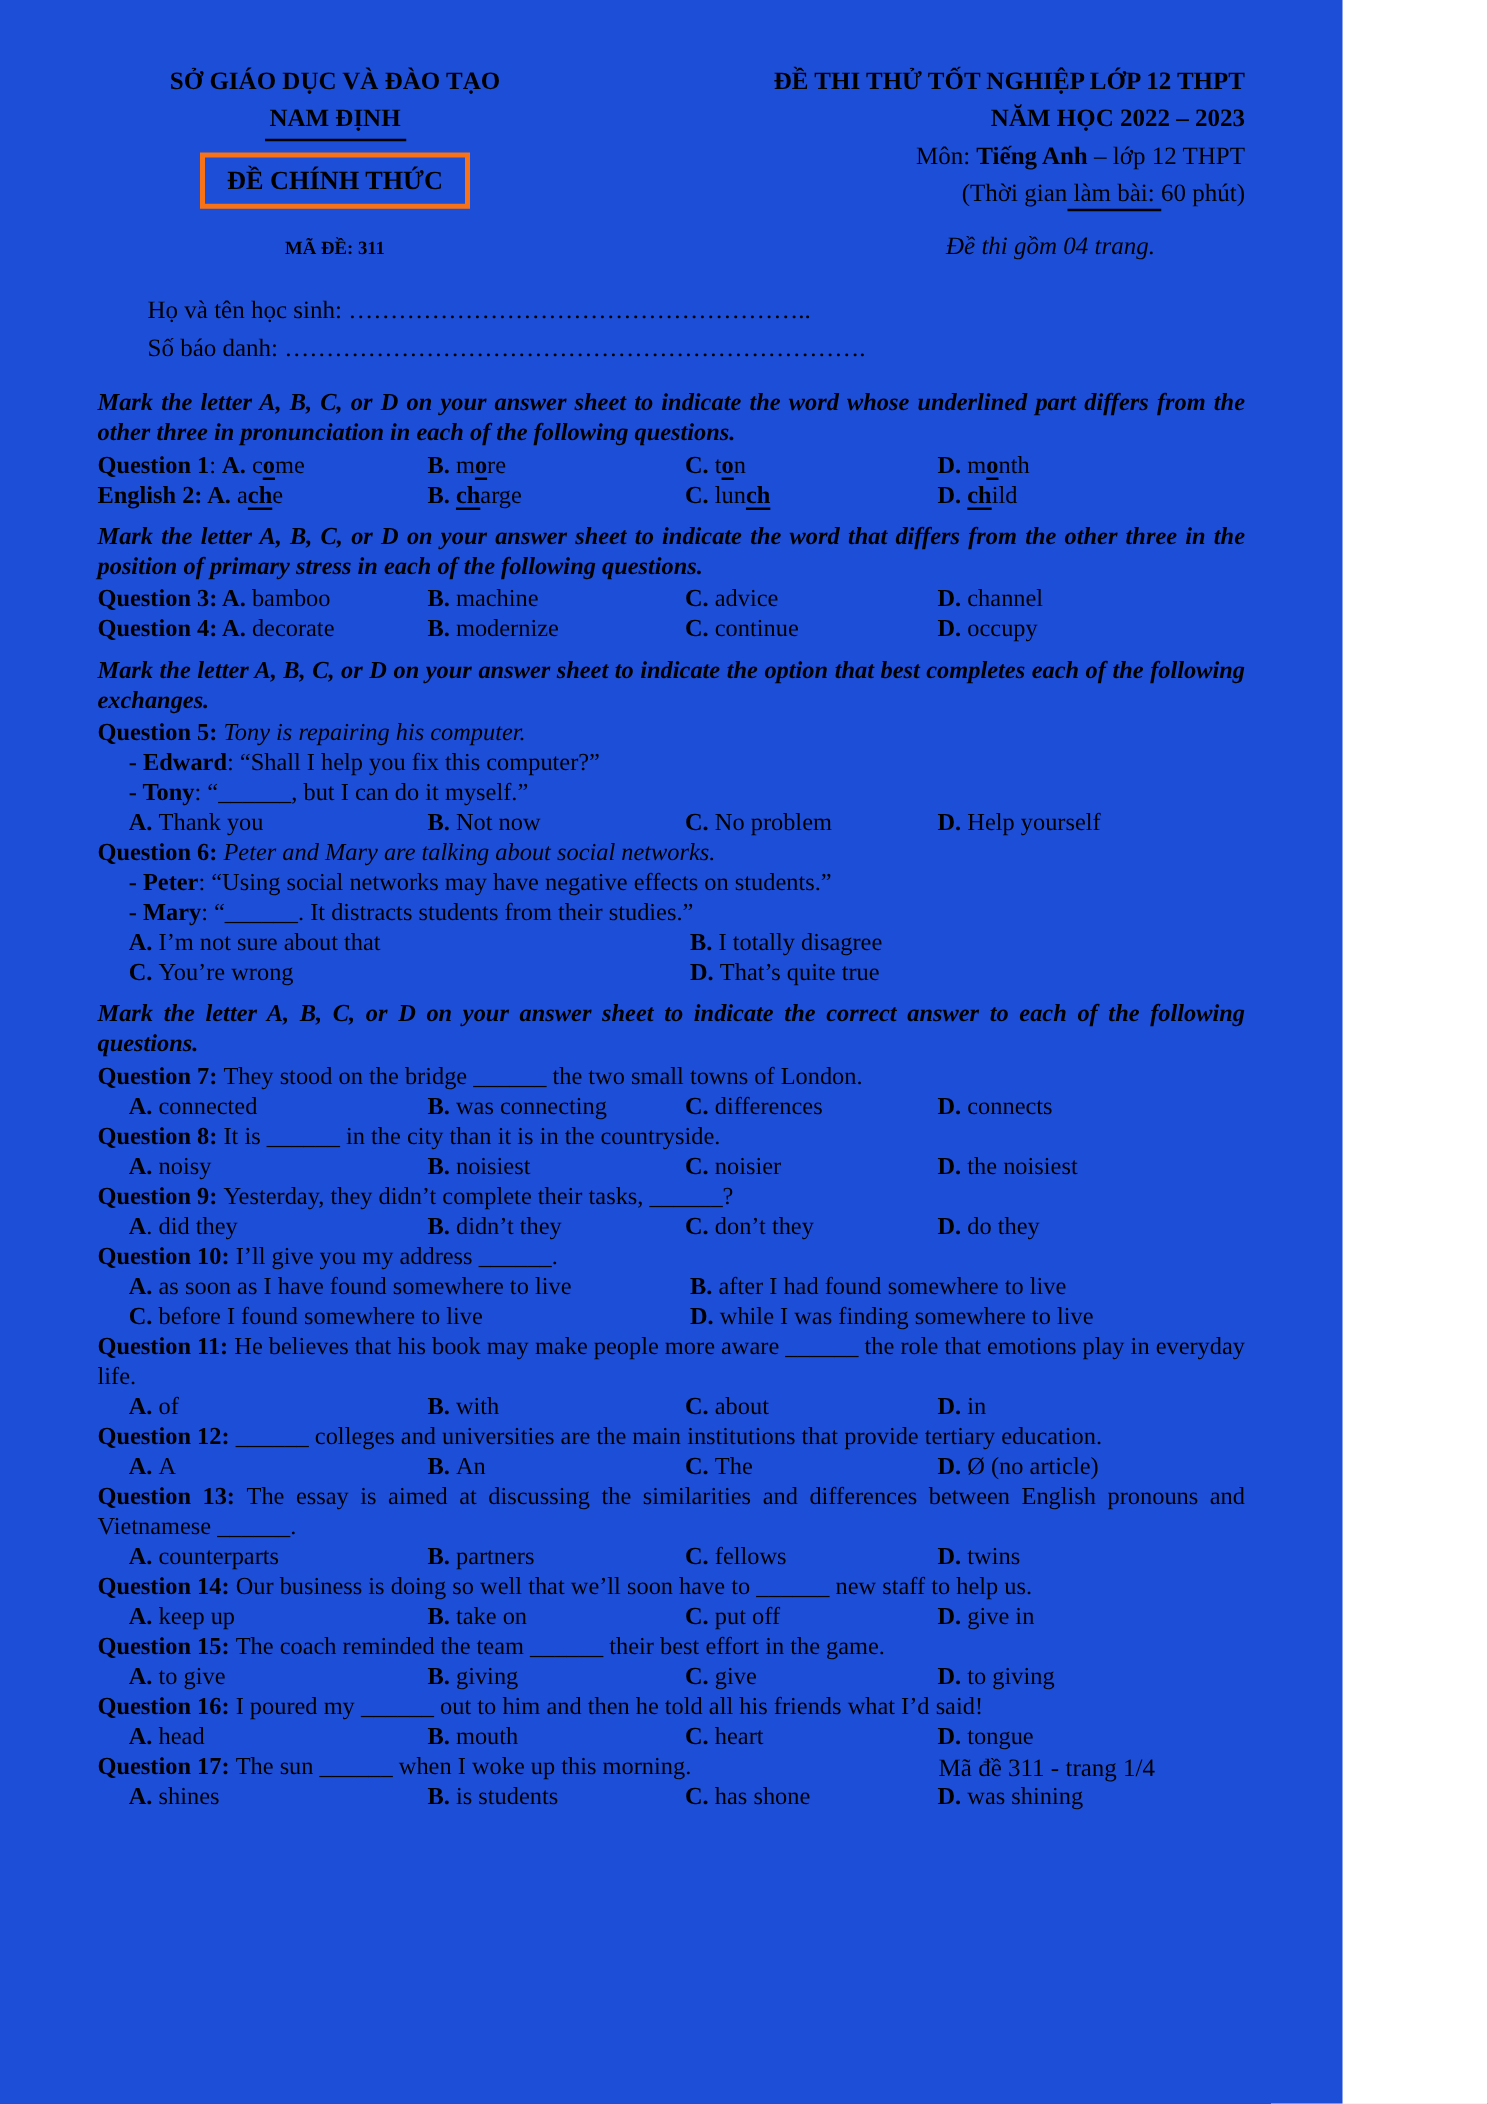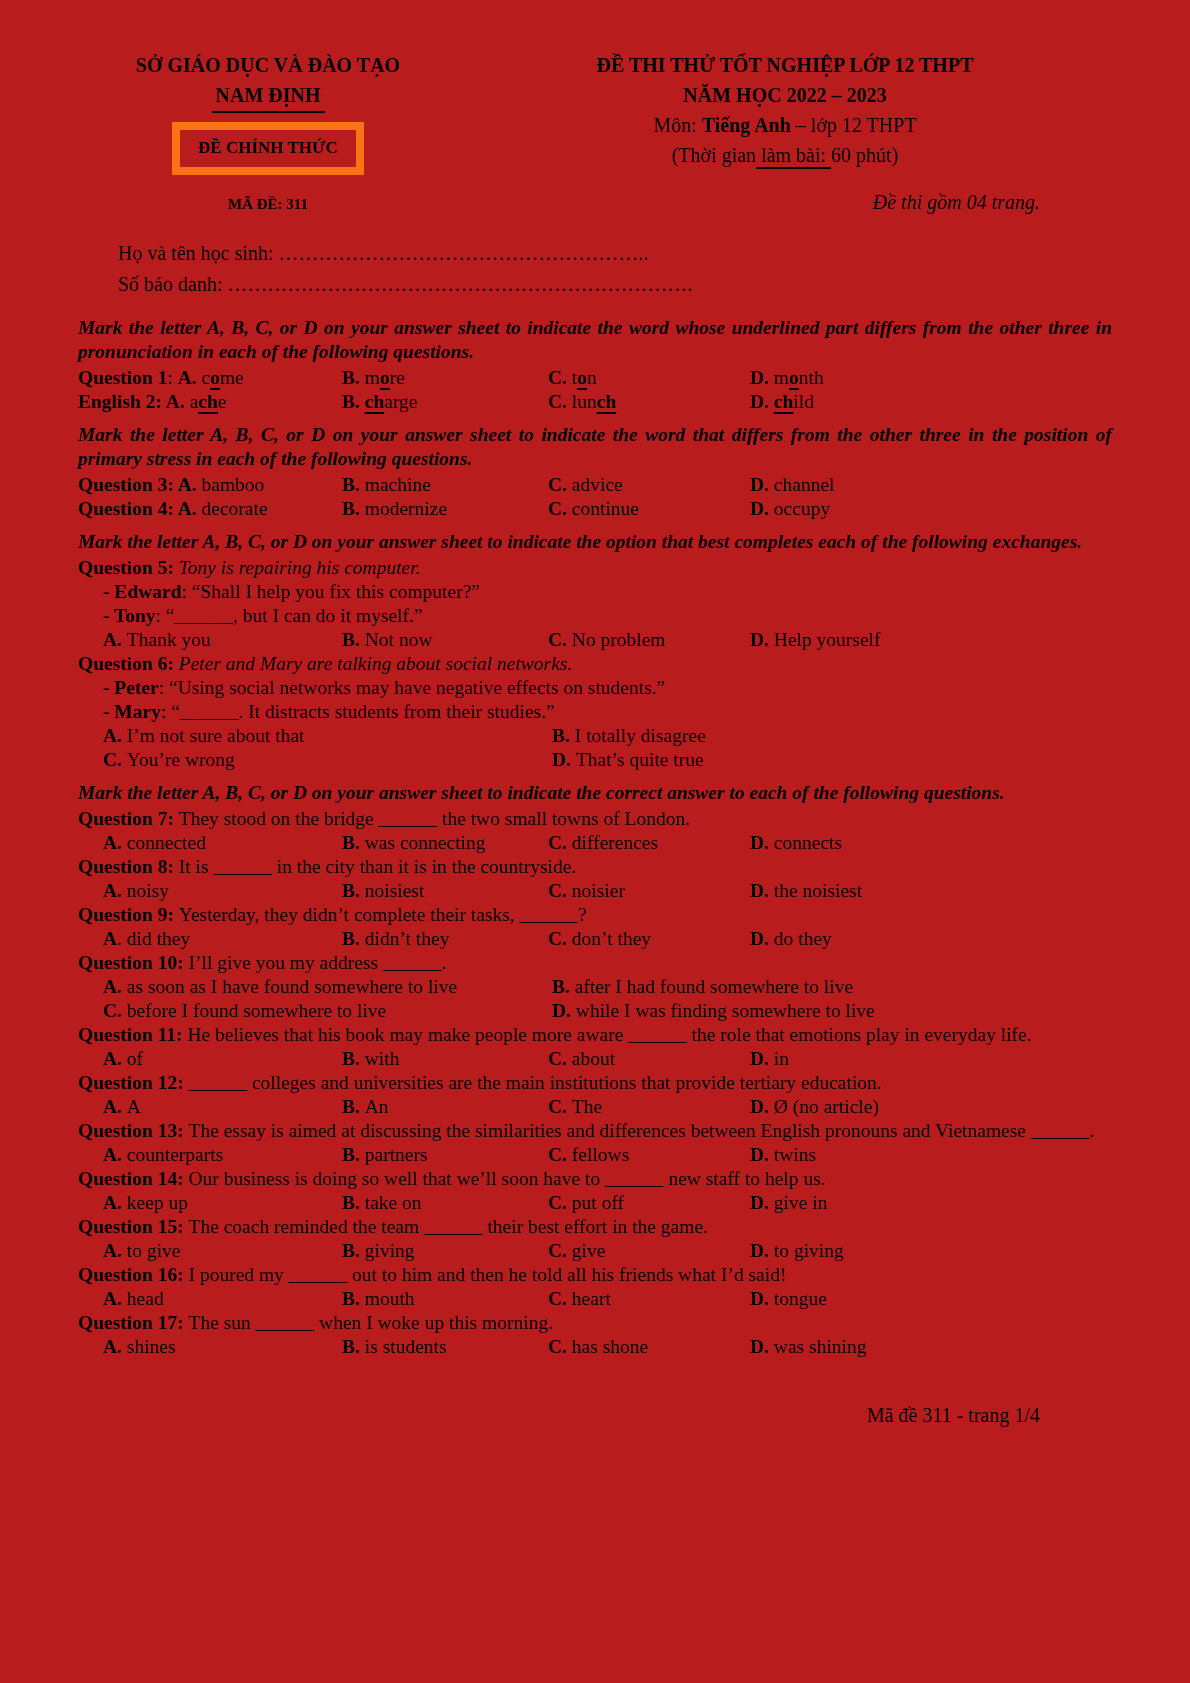--- a/index.html
+++ b/index.html
@@ -1,27 +1,27 @@
 <!DOCTYPE html>
 <html><head>
 <meta charset="utf-8">
 <style>
   html,body{margin:0;padding:0;background:#fff;}
   body{width:1190px;height:1683px;font-family:"Liberation Serif","DejaVu Serif",serif;color:#000;font-size:19.5px;}
-  .page{position:relative;box-sizing:border-box;width:1190px;height:1683px;padding:50px 78px 16px 78px;background:#b91c1c;}
+  .page{position:relative;box-sizing:border-box;width:1074px;height:1683px;padding:50px 78px 16px 78px;background:#1d4ed8;}
   .b{font-weight:bold;}
   .i{font-style:italic;}
   .u{text-decoration:underline;text-decoration-thickness:2px;text-underline-offset:4px;}
   
   .hdr{display:flex;line-height:30px;font-size:20px;}
   .hdr-left{width:380px;text-align:center;}
-  .hdr-right{flex:1;text-align:center;font-family:Liberation Serif, serif;}
+  .hdr-right{flex:1;text-align:right;font-family:Liberation Serif, serif;}
   .prov-ul{display:inline-block;border-bottom:2px solid #000;padding:0 4px 1px 4px;}
   .box-wrap{margin-top:9px;}
-  .box{display:inline-block;border:8px solid #f97316;padding:3px 18px 4px 18px;font-weight:bold;font-size:17px;}
+  .box{display:inline-block;border:4px solid #f97316;padding:3px 18px 4px 18px;font-weight:bold;font-size:21px;}
   .time-ul{border-bottom:2px solid #000;padding-bottom:1px;}
   .code-row{display:flex;margin-top:16px;align-items:baseline;}
   .code{width:380px;text-align:center;font-weight:bold;font-size:15px;}
   .pages{flex:1;text-align:right;font-style:italic;padding-right:72px;font-size:20px;}
   
   .student{margin:24px 0 16px 40px;line-height:31px;font-size:20px;}
   
   #doc-body{line-height:24px;}
   .line{min-height:24px;}
   .instr{font-weight:bold;font-style:italic;text-align:justify;margin:9px 0 2px 0;}

